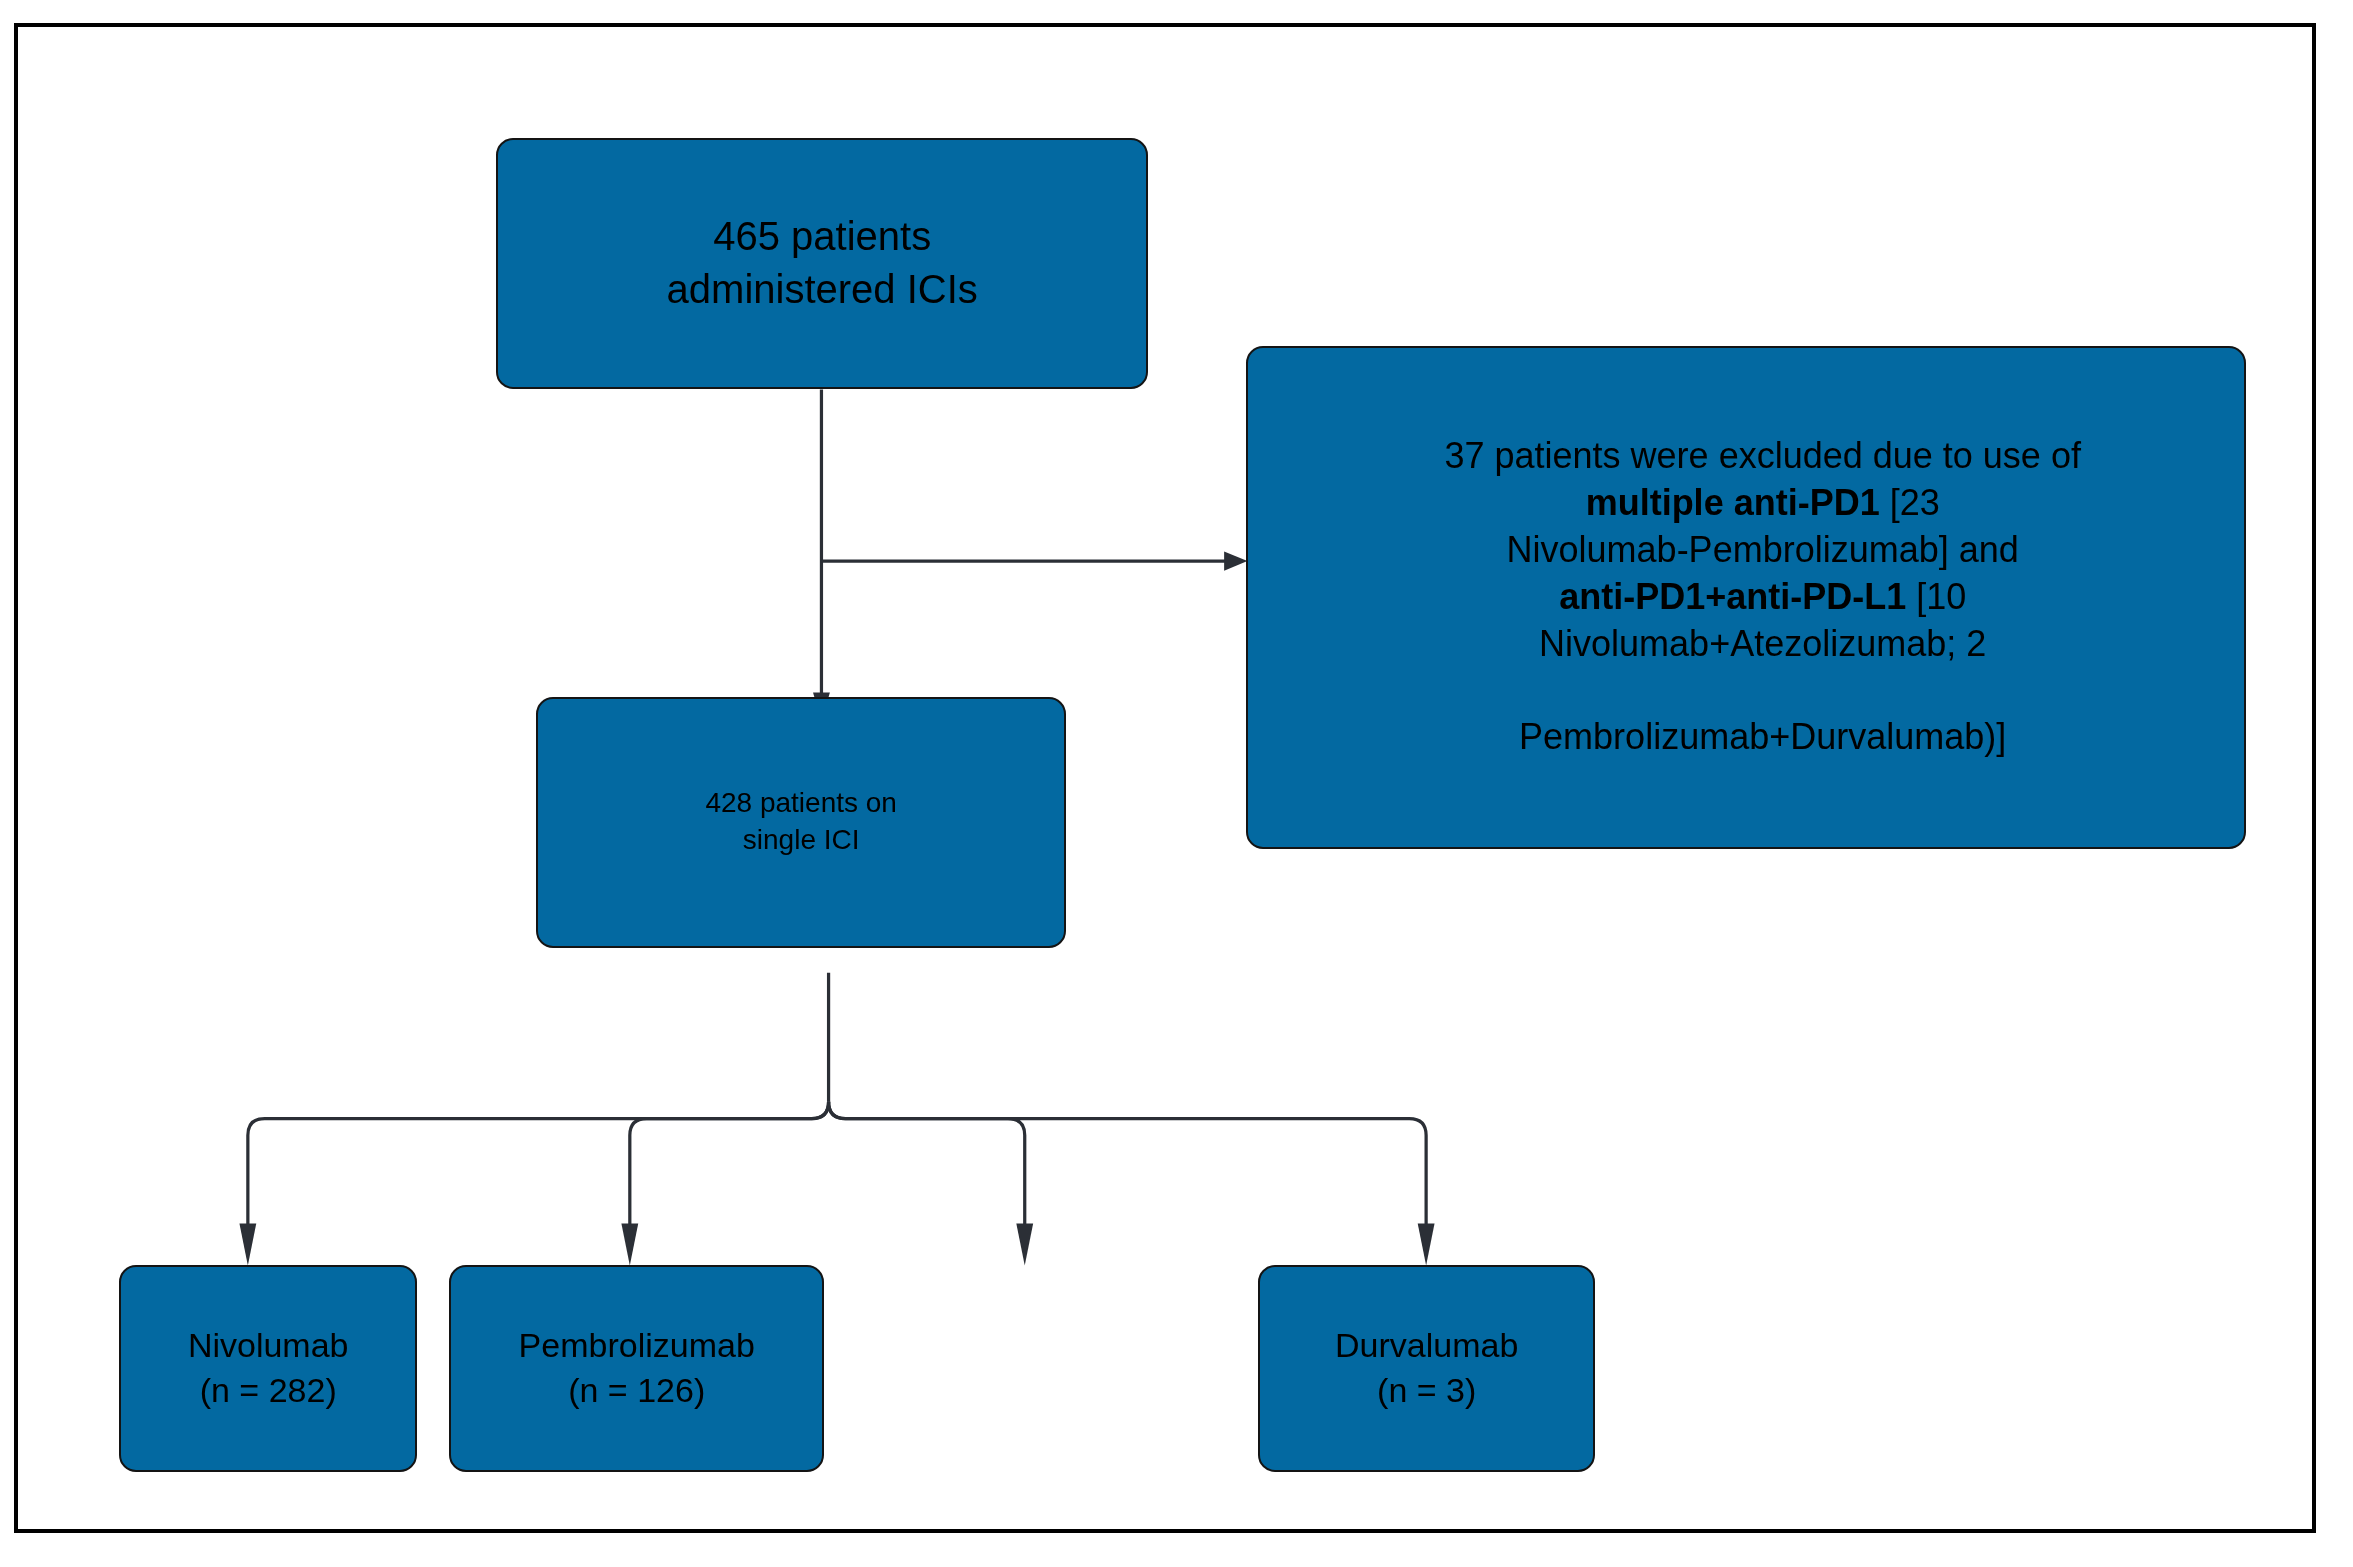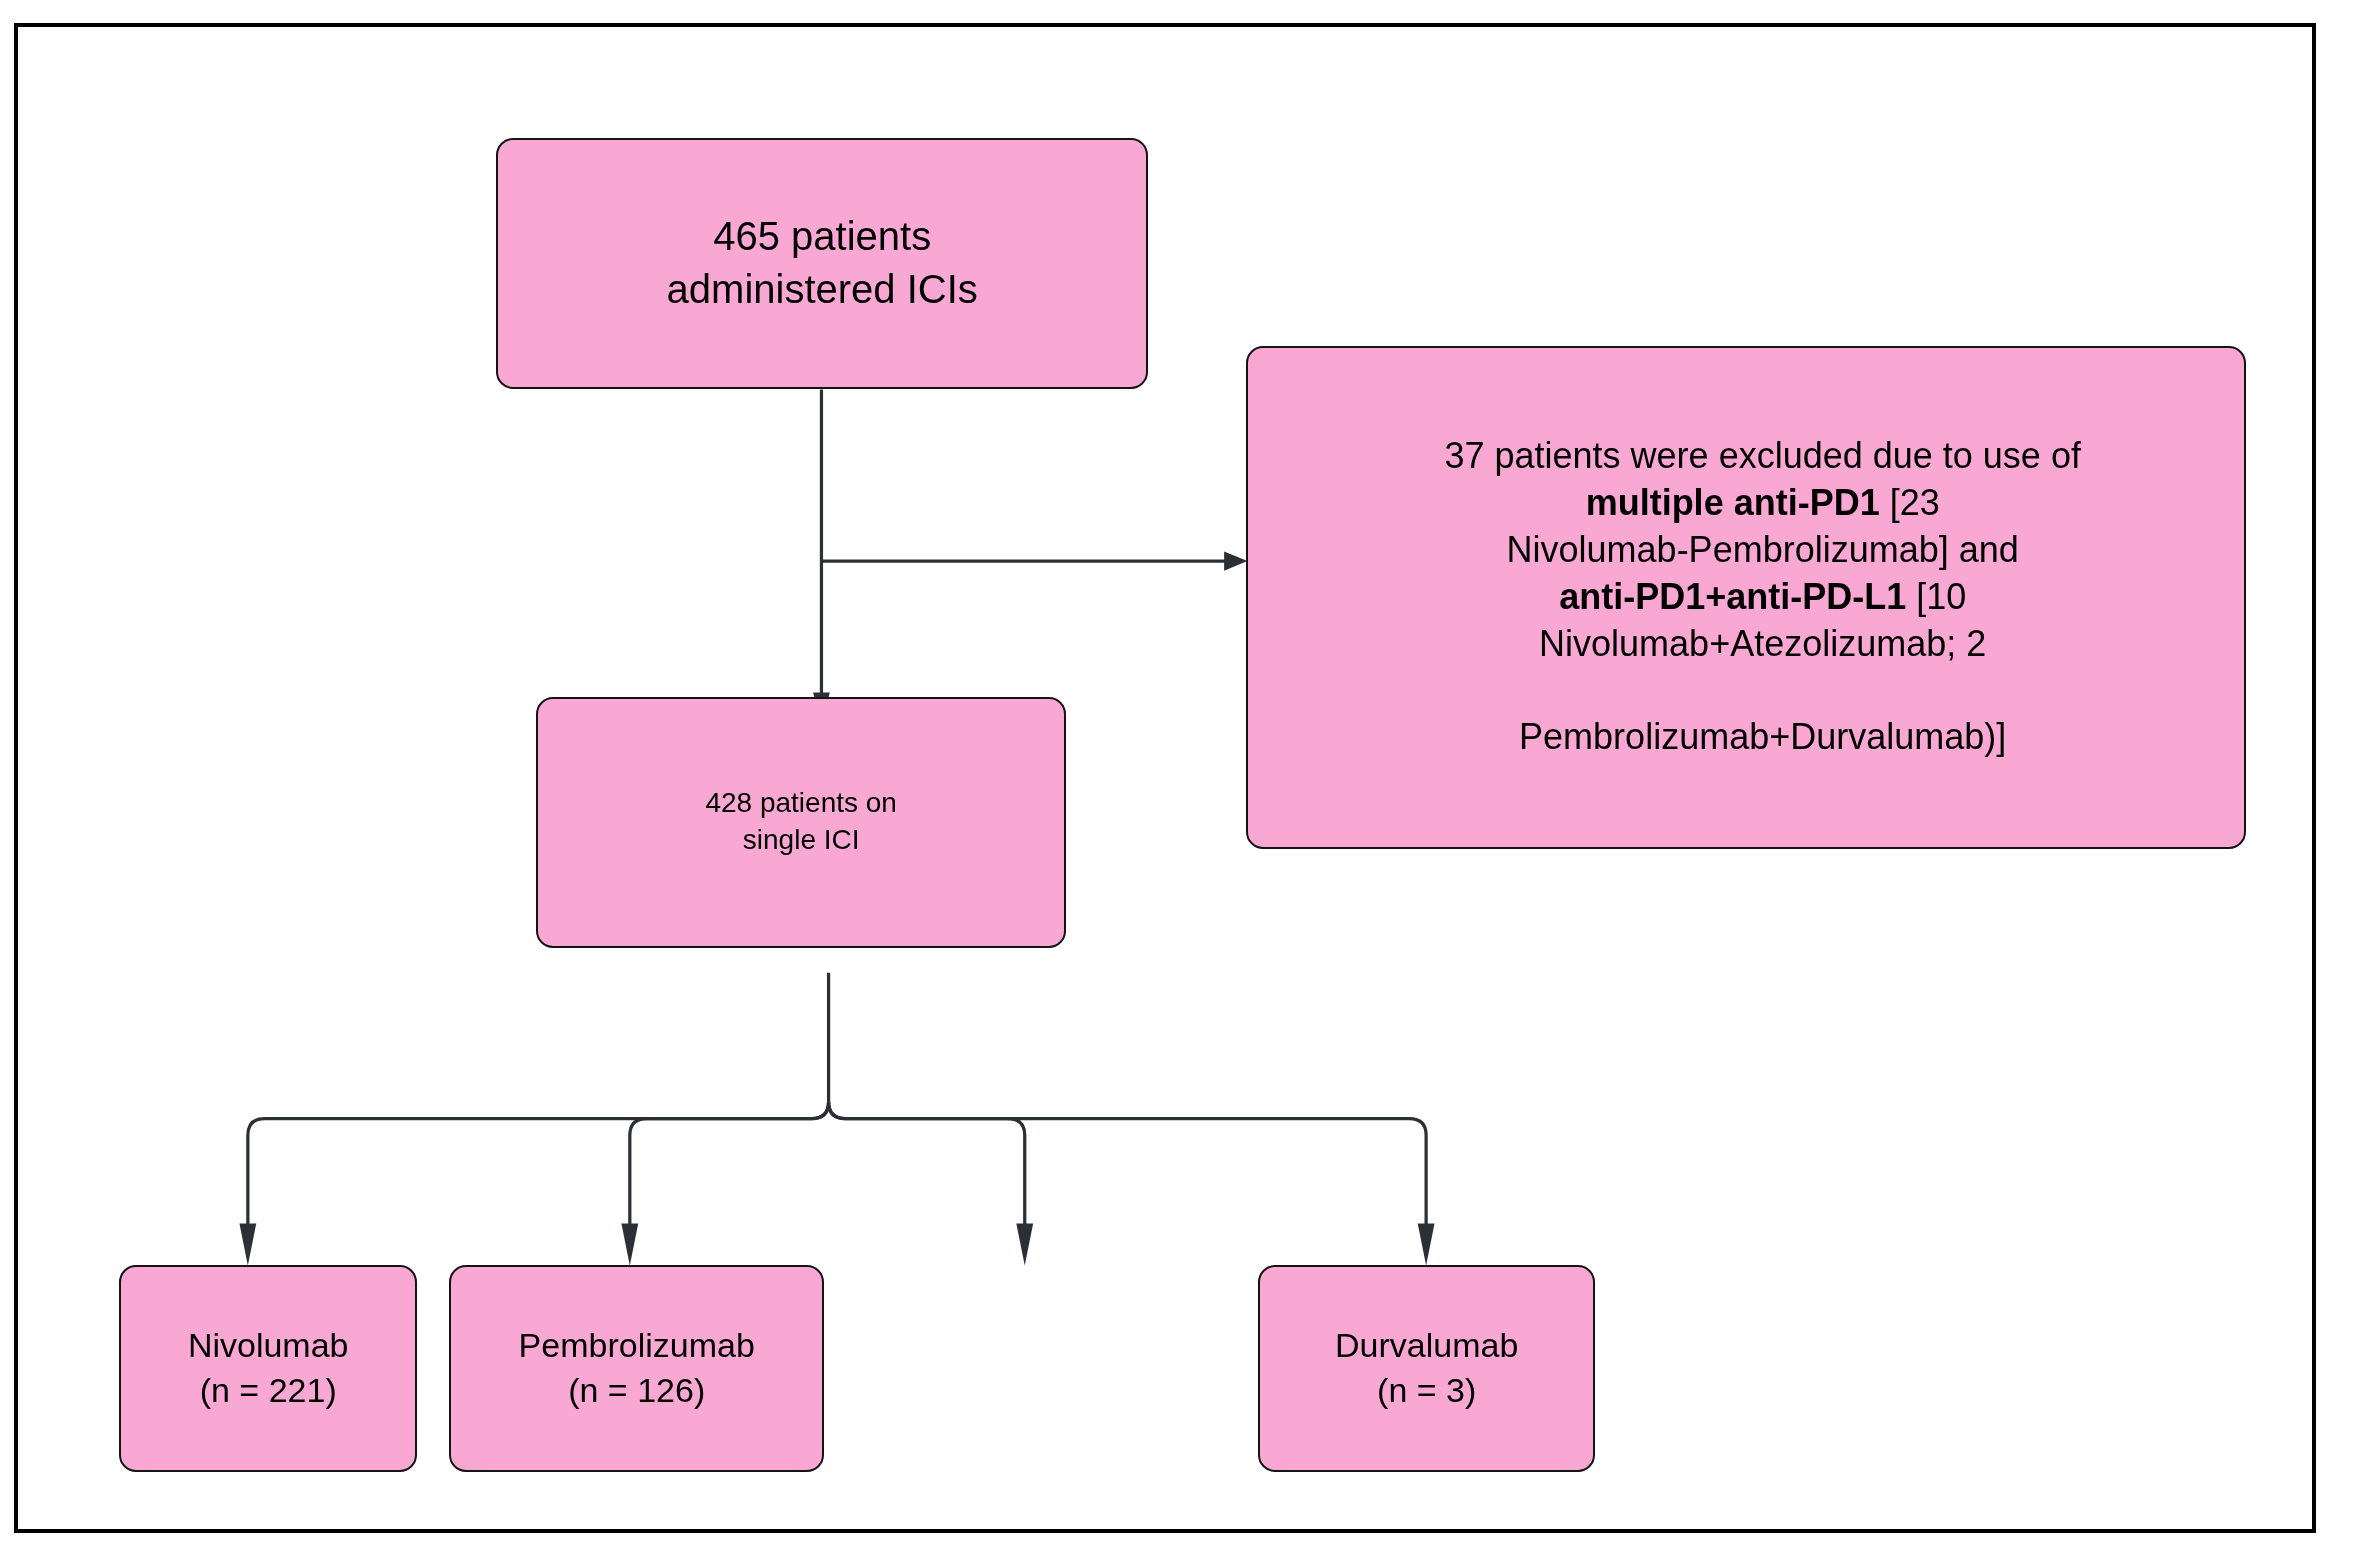--- a/index.html
+++ b/index.html
@@ -25,21 +25,21 @@
     height: 1510px;
     border: 4.5px solid #000000;
     box-sizing: border-box;
     background: #ffffff;
   }
   .node {
     position: absolute;
     box-sizing: border-box;
     border: 2.6px solid #141414;
     border-radius: 17px;
-    background: #f9a8d4;
+    background: #0369a1;
     display: flex;
     align-items: center;
     justify-content: flex-start;
     text-align: center;
     color: #000000;
     line-height: 1.32;
     z-index: 3;
   }
   .node-text {
     display: block;
@@ -146,21 +146,21 @@
       <span class="node-text"><span>37 patients were excluded due to use of</span><br><span class="bold">multiple anti-PD1</span><span> [23</span><br><span>Nivolumab-Pembrolizumab] and</span><br><span class="bold">anti-PD1+anti-PD-L1</span><span> [10</span><br><span>Nivolumab+Atezolizumab; 2</span><br><br><span>Pembrolizumab+Durvalumab)]</span></span>
     </div>
 
     <div class="node" id="node-single">
       <span class="node-text">428 patients on
 single ICI</span>
     </div>
 
     <div class="node leaf" id="node-nivolumab">
       <span class="node-text">Nivolumab
-(n = 221)</span>
+(n = 282)</span>
     </div>
     <div class="node leaf" id="node-pembrolizumab">
       <span class="node-text">Pembrolizumab
 (n = 126)</span>
     </div>
     <div class="node leaf" id="node-durvalumab">
       <span class="node-text">Durvalumab
 (n = 3)</span>
     </div>
 

